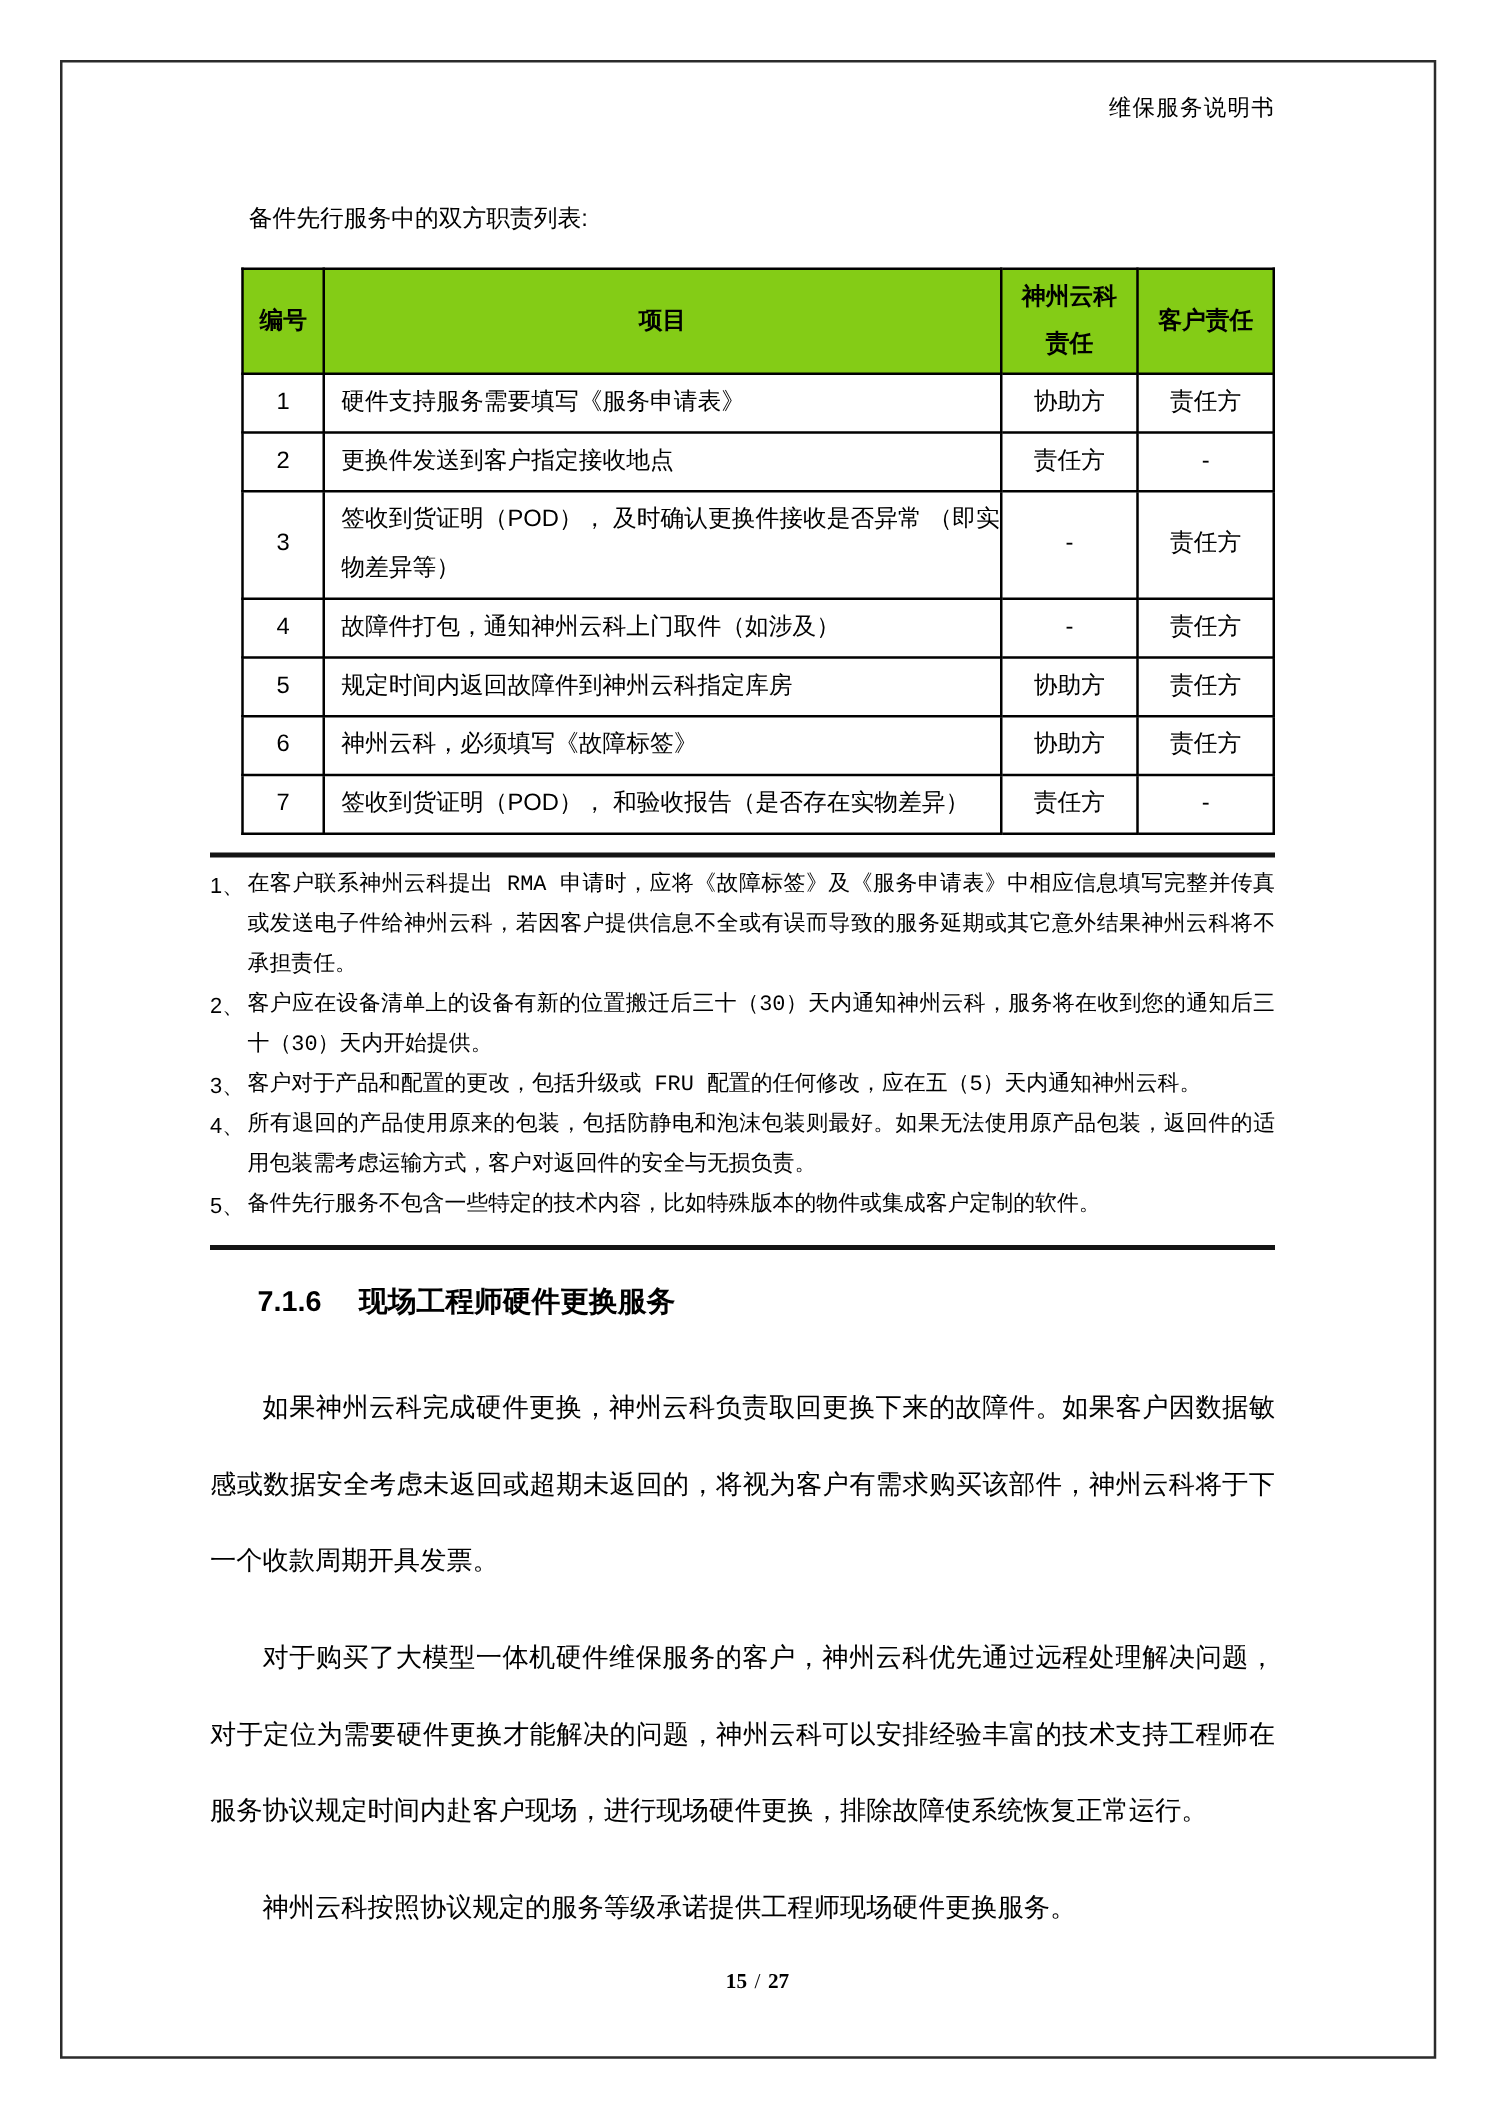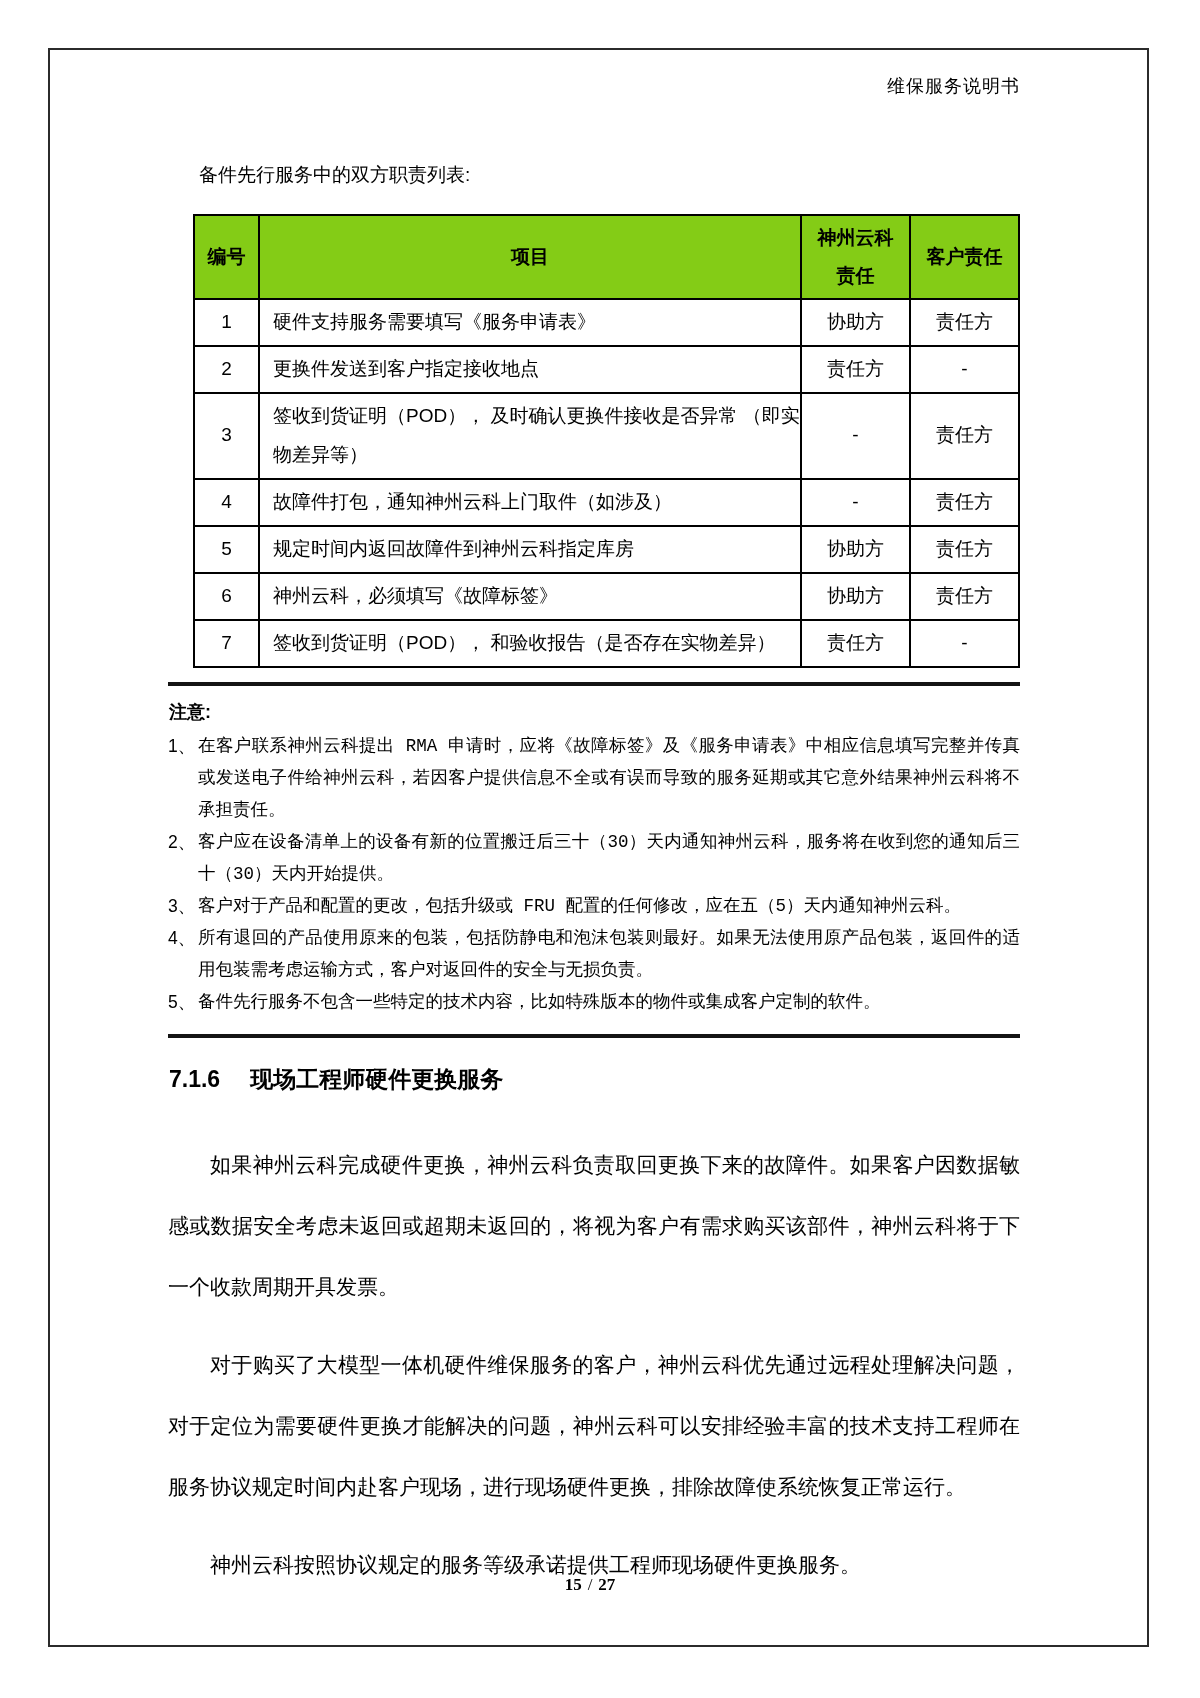--- a/index.html
+++ b/index.html
@@ -84,31 +84,31 @@
     flex:1;
     text-align:justify;
     font-family:Liberation Mono, monospace;
   }
   .section-heading {
     margin:26px 0 0 1px;
     font-size:23px;
     font-weight:bold;
     line-height:30px;
   }
-  .section-heading .sec-num { margin-right:30px; }
+  .section-heading .sec-num { margin-right:30px;margin-left:37px; }
   .paragraphs { margin-top:40px; }
   .para {
     margin:0 0 17px 0;
     font-size:21px;
     line-height:61px;
     text-align:justify;
     text-indent:2em;
   }
   .footer {
-    position:absolute; left:164px; top:1575px; width:852px;
+    position:absolute; left:180px; top:1575px; width:852px;
     text-align:center;
     font-family:"Liberation Serif","DejaVu Serif",serif;
     font-size:17px;
   }
   .footer .pg { font-weight:bold; }
   .footer .sep { font-weight:normal; padding:0 6px; }
 </style>
 </head>
 <body>
 
@@ -179,21 +179,20 @@
           <td>7</td>
           <td class="item-cell">签收到货证明（POD）， 和验收报告（是否存在实物差异）</td>
           <td>责任方</td>
           <td>-</td>
         </tr>
       </tbody>
   </table>
 
   <div class="divider divider-1"></div>
 
-  <p class="notes-label">注意:</p>
 
   <div class="notes">
       <div class="note">
         <span class="note-marker">1、</span>
         <span class="note-text">在客户联系神州云科提出 RMA 申请时，应将《故障标签》及《服务申请表》中相应信息填写完整并传真或发送电子件给神州云科，若因客户提供信息不全或有误而导致的服务延期或其它意外结果神州云科将不承担责任。</span>
       </div>
       <div class="note">
         <span class="note-marker">2、</span>
         <span class="note-text">客户应在设备清单上的设备有新的位置搬迁后三十（30）天内通知神州云科，服务将在收到您的通知后三十（30）天内开始提供。</span>
       </div>

